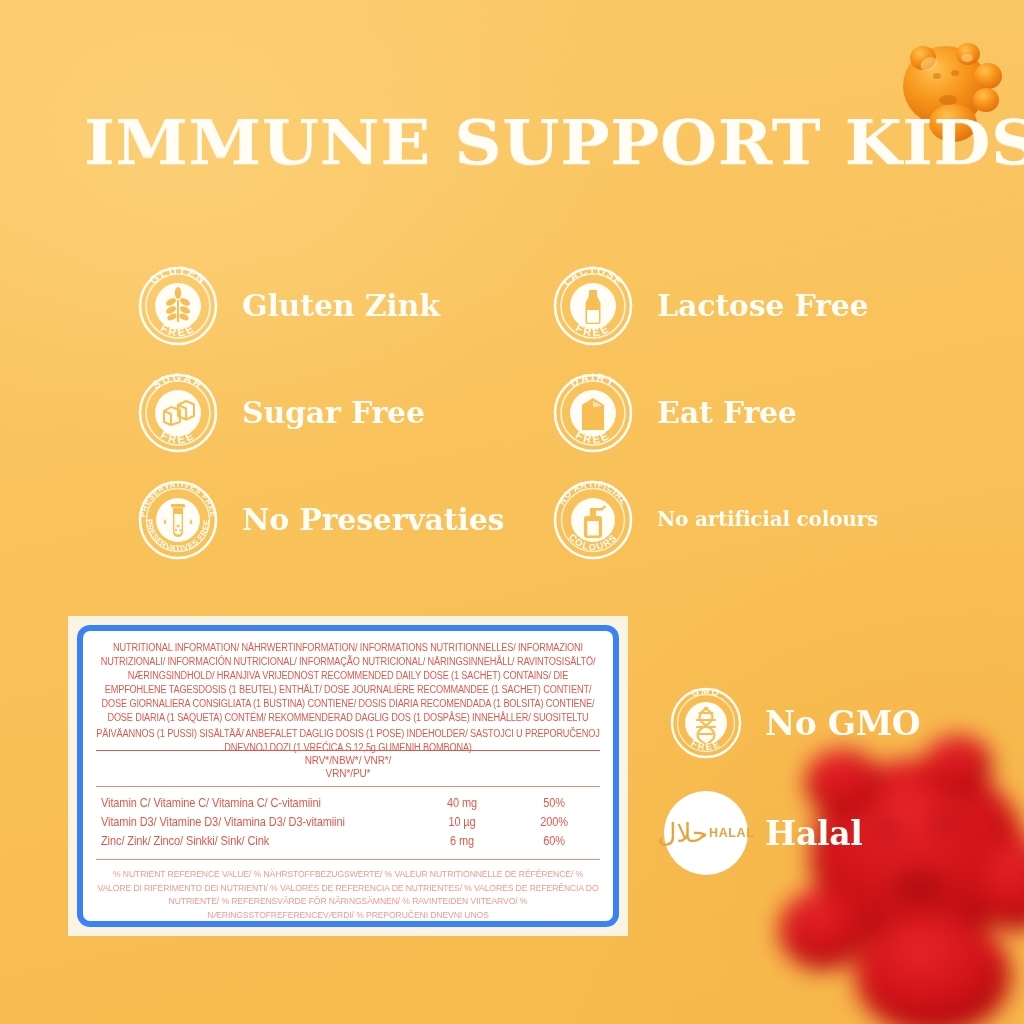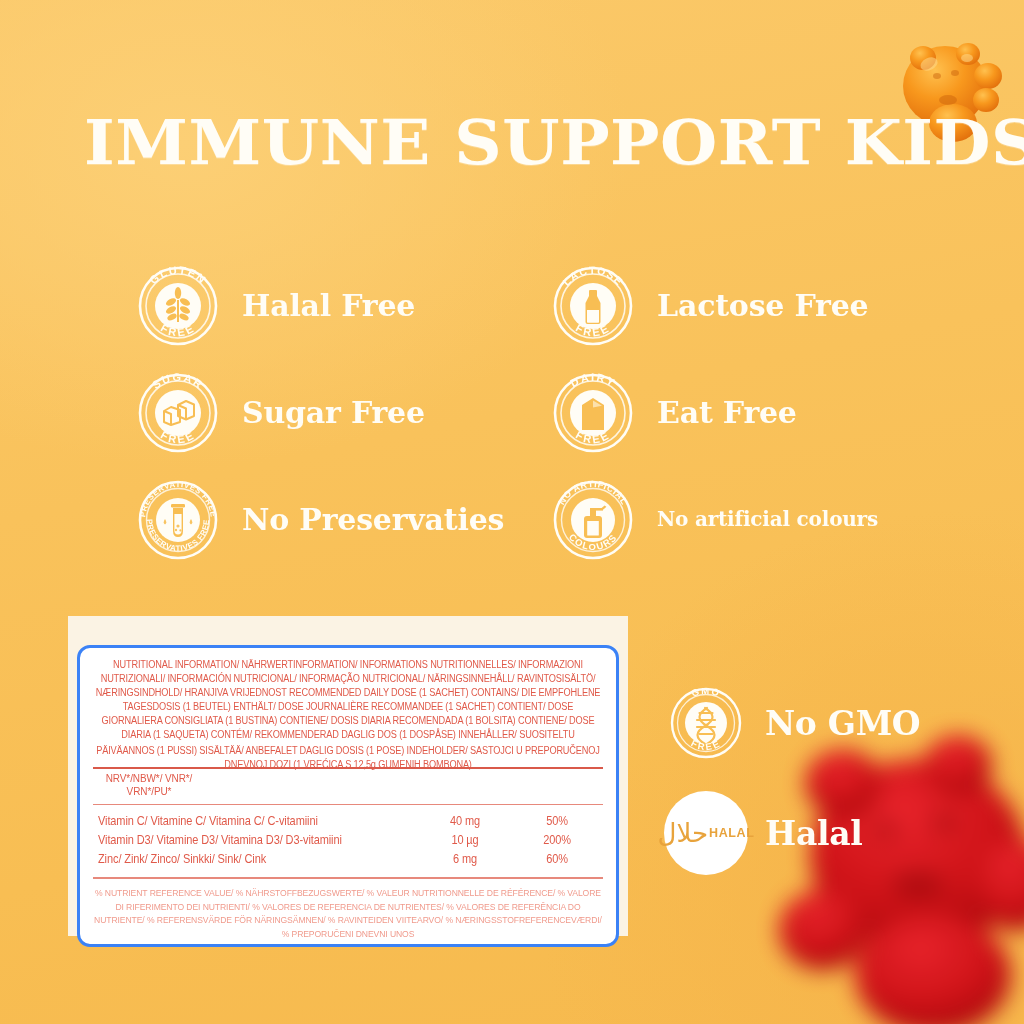--- a/index.html
+++ b/index.html
@@ -99,26 +99,25 @@
   .nutrition-panel {
     position: absolute;
     left: 68px; top: 616px;
     width: 560px; height: 320px;
     background: #FBF3E4;
     padding: 9px;
   }
   .nutrition-inner {
     width: 100%; height: 100%;
     background: #FFFFFF;
-    border: 3px solid #3b82f6;
+    border: 6px solid #3b82f6;
     border-radius: 13px;
     padding: 9px 13px 8px 13px;
     display: flex;
     flex-direction: column;
-    margin-top: 20px;
   }
 
   .nutri-head {
     color: #E05A4A;
     font-family: "Liberation Sans", sans-serif;
     font-size: 9.2px;
     line-height: 12.1px;
     text-align: center;
     letter-spacing: -0.15px;
     font-weight: 400;
@@ -129,21 +128,21 @@
 
   .rule {
     height: 2px;
     background: #D9594A;
     margin: 2px 0 0 0;
   }
   .rule.thin { height: 1.5px; background: #E7897C; }
 
   .nrv-head {
     display: flex;
-    justify-content: flex-start;
+    justify-content: center;
     padding: 4px 0 5px 0;
   }
   .nrv-head-text {
     color: #E05A4A;
     font-family: "Liberation Sans", sans-serif;
     font-size: 10px;
     line-height: 12px;
     text-align: center;
     width: 112px;
     letter-spacing: -0.1px;
@@ -308,21 +307,21 @@
               <ellipse cx="52" cy="57" rx="5" ry="2.8" transform="rotate(28 52 57)"></ellipse>
             </g>
             <text fill="#FFFDF6" font-family="Liberation Sans, sans-serif" font-size="11" font-weight="700" letter-spacing="1.6">
               <textPath href="#arcT1" startOffset="50%" text-anchor="middle">GLUTEN</textPath>
             </text>
             <text fill="#FFFDF6" font-family="Liberation Sans, sans-serif" font-size="11" font-weight="700" letter-spacing="2.4">
               <textPath href="#arcB1" startOffset="50%" text-anchor="middle">FREE</textPath>
             </text>
           </svg>
         </span>
-        <span class="claim-label">Halal Free</span>
+        <span class="claim-label">Gluten Zink</span>
       </div>
 
       <div class="claim col-right">
         <span class="stamp">
           <svg viewBox="0 0 92 92">
             <defs>
                 <path id="arcT2" d="M 14,46 A 32,32 0 0 1 78,46"></path>
                 <path id="arcB2" d="M 16,46 A 30,30 0 0 0 76,46"></path>
               </defs>
             <circle cx="46" cy="46" r="38" fill="none" stroke="#FFFDF6" stroke-width="2.6"></circle>

